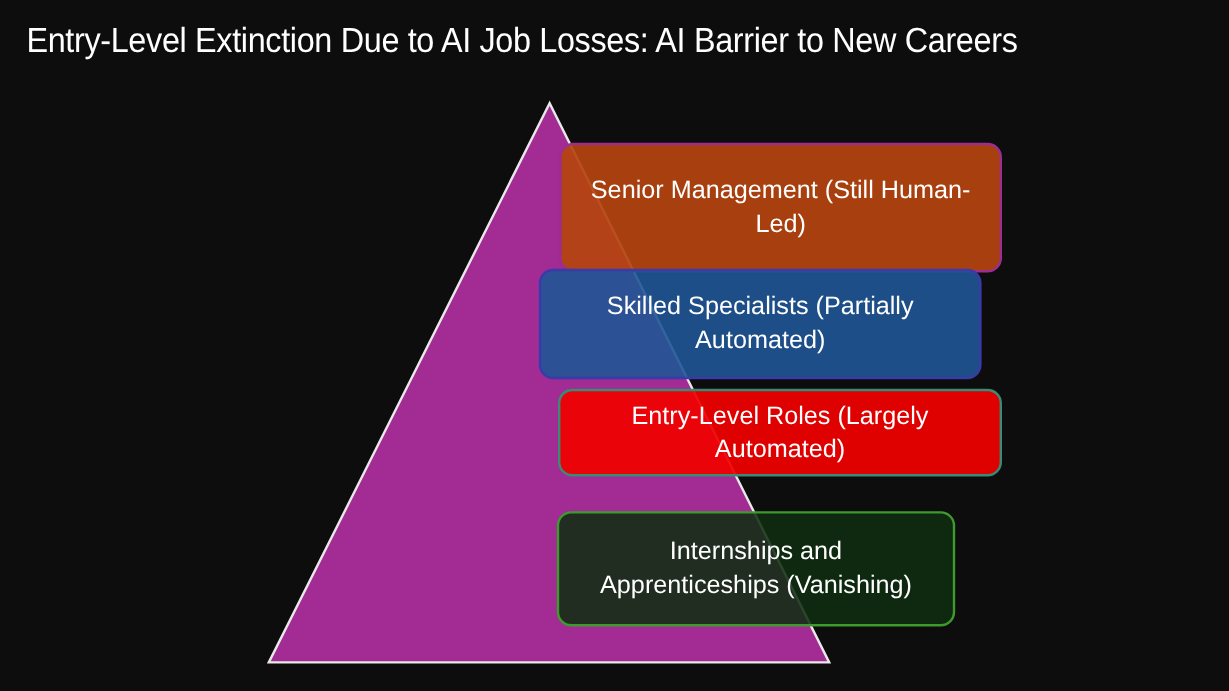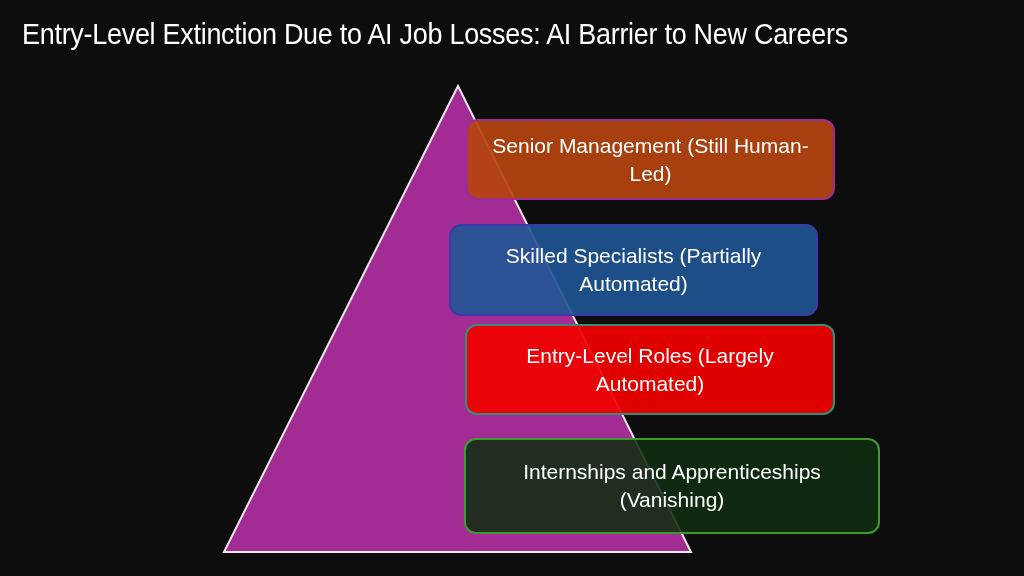--- a/index.html
+++ b/index.html
@@ -11,27 +11,27 @@
 </style>
 </head>
 <body>
 
 <div class="title">Entry-Level Extinction Due to AI Job Losses: AI Barrier to New Careers</div>
 
 <svg class="pyr" width="1024" height="576">
   <polygon points="458,86 224,552 691,552" fill="#A22C93" stroke="#E8E8E8" stroke-width="2"></polygon>
 </svg>
 
-<div class="box" style="left:466px; top:119px; width:369px; height:81px; background:rgba(181,68,15,0.93); border:2px solid #9B2E8E;">
+<div class="box" style="left:466px; top:119px; width:369px; height:108px; background:rgba(181,68,15,0.93); border:2px solid #9B2E8E;">
   <span>Senior Management (Still Human-Led)</span>
 </div>
 
 <div class="box" style="left:449px; top:224px; width:369px; height:92px; background:rgba(31,85,150,0.9); border:2px solid #3A3AA8;">
   <span>Skilled Specialists (Partially Automated)</span>
 </div>
 
-<div class="box" style="left:465px; top:324px; width:370px; height:91px; background:rgba(240,0,0,0.93); border:2px solid #3A8A78;">
+<div class="box" style="left:465px; top:324px; width:370px; height:73px; background:rgba(240,0,0,0.93); border:2px solid #3A8A78;">
   <span>Entry-Level Roles (Largely Automated)</span>
 </div>
 
-<div class="box" style="left:464px; top:426px; width:416px; height:96px; background:rgba(15,46,16,0.88); border:2px solid #3E9A2E;margin-top:12px;">
+<div class="box" style="left:464px; top:426px; width:332px; height:96px; background:rgba(15,46,16,0.88); border:2px solid #3E9A2E;">
   <span>Internships and Apprenticeships (Vanishing)</span>
 </div>
 
 </body></html>

